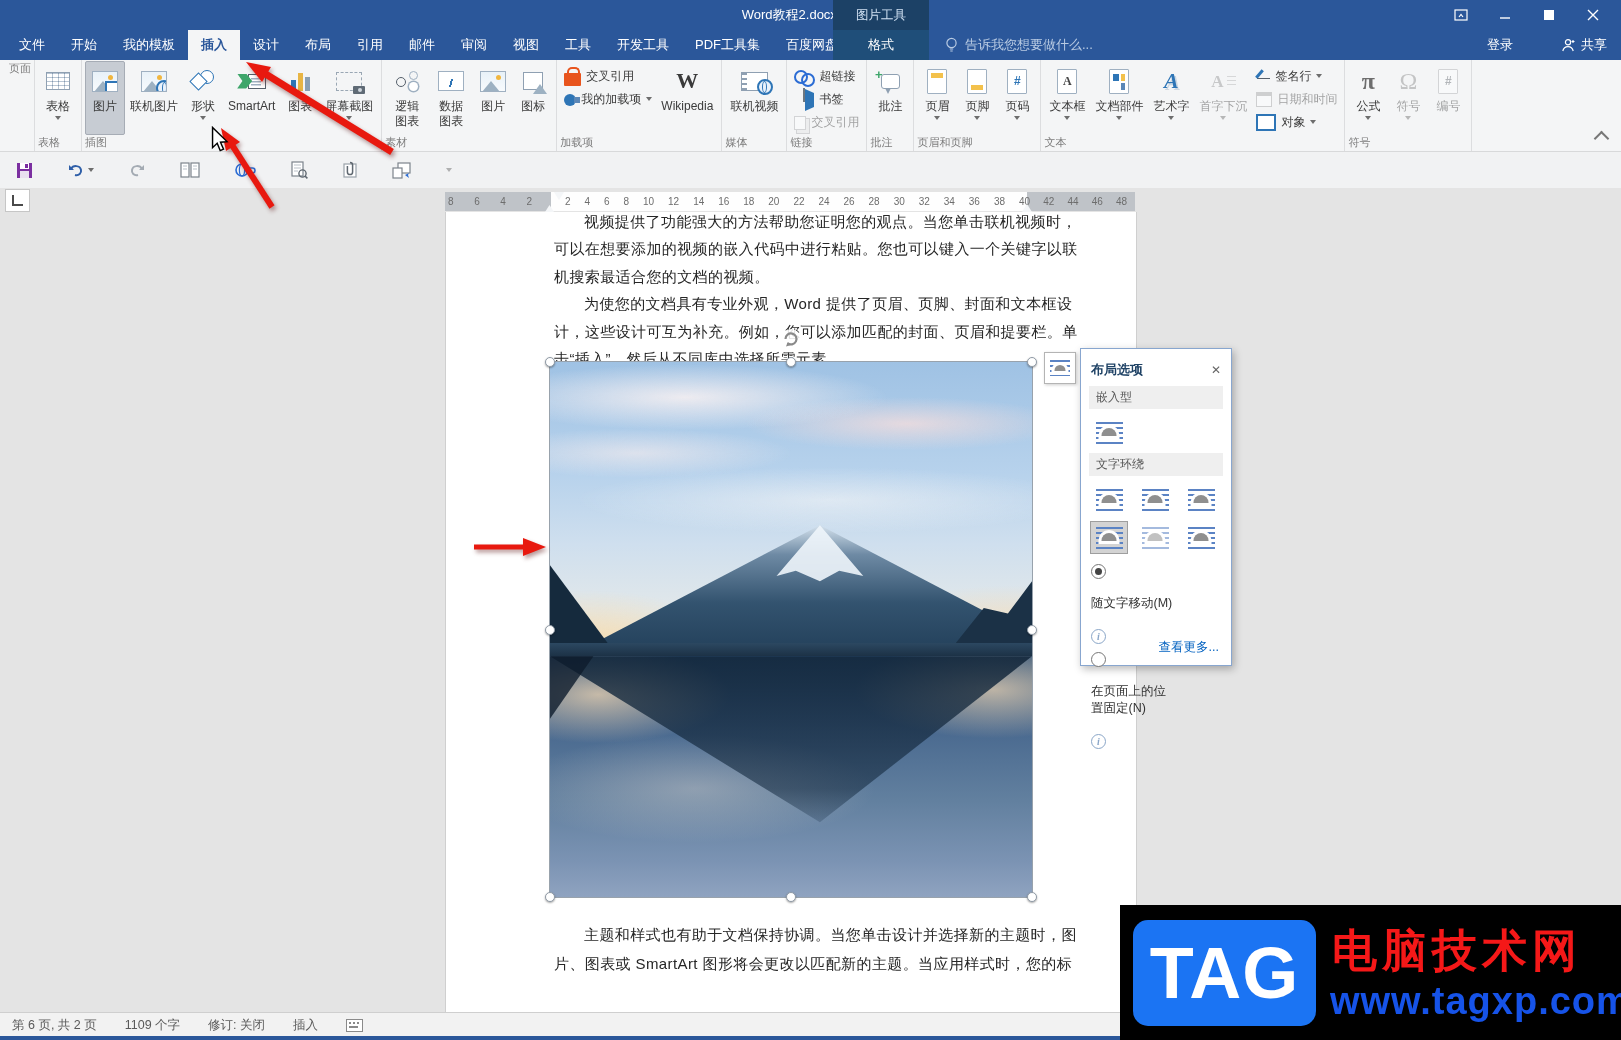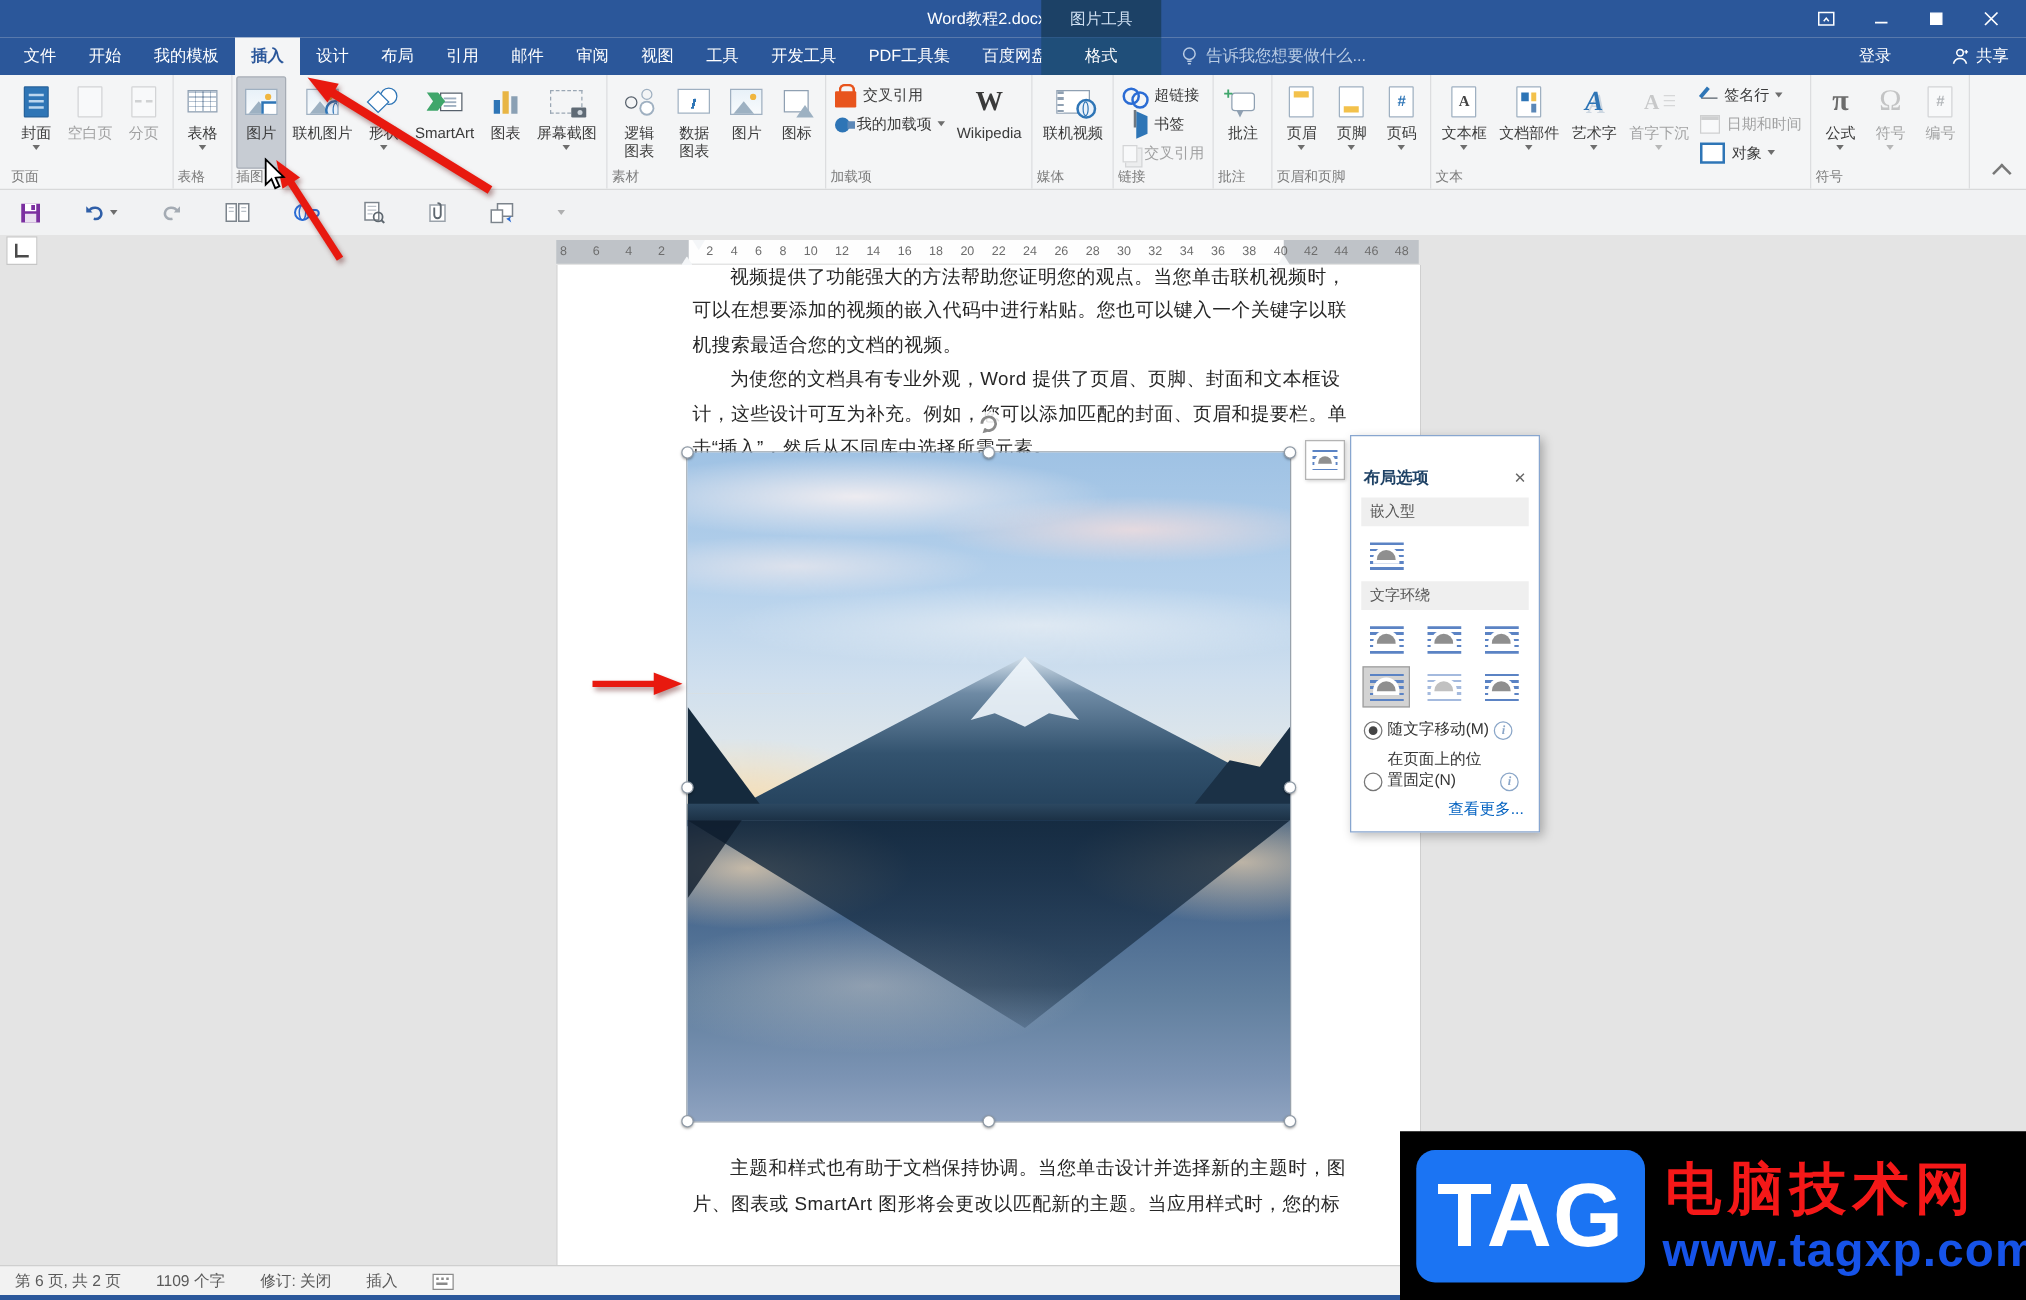--- a/index.html
+++ b/index.html
@@ -186,34 +186,34 @@
   .reflL{position:absolute;inset:0;background:rgba(14,28,44,.8);clip-path:polygon(0 0,9% 0,0 26%);}
   .hd{position:absolute;width:10px;height:10px;border-radius:50%;background:#fff;border:1.5px solid #8f9aa6;
       box-shadow:0 1px 2px rgba(0,0,0,.35);transform:translate(-50%,-50%);box-sizing:border-box;}
   .rotate{position:absolute;left:50%;top:-35px;transform:translateX(-50%);}
 
   
   .lobtn{position:absolute;left:1044px;top:352px;width:30px;height:30px;background:#fff;border:1px solid #b4b4b4;
          display:flex;align-items:center;justify-content:center;box-shadow:1px 1px 3px rgba(0,0,0,.2);z-index:30;}
   .lopanel{position:absolute;left:1080px;top:348px;width:152px;height:318px;background:#fff;border:1px solid #88a6cf;
          box-shadow:2px 3px 8px rgba(0,0,0,.28);z-index:30;box-sizing:border-box;}
-  .lohead{display:flex;justify-content:space-between;align-items:center;padding:24px 10px 5px;gap:21px;}
+  .lohead{display:flex;justify-content:space-between;align-items:center;padding:12px 10px 5px;gap:21px;}
   .lotitle{font-size:13px;font-weight:bold;color:#1f4265;}
   .loclose{font-size:12px;color:#666;}
   .loband{margin:2px 8px;background:#efefef;padding:3px 7px;font-size:12px;color:#555;}
   .locells{display:grid;grid-template-columns:repeat(3,38px);gap:5px 8px;padding:5px 9px 2px;}
   .locells1{display:flex;padding:5px 9px 2px;}
   .cell{width:38px;height:33px;display:flex;align-items:center;justify-content:center;border:1px solid transparent;box-sizing:border-box;}
   .cell.sel{background:#d3d3d3;border-color:#9e9e9e;}
   .wi{width:27px;height:22px;background:repeating-linear-gradient(180deg,#5b83c4 0 2px,transparent 2px 5px);position:relative;}
   .wi::after{content:"";position:absolute;left:50%;top:48%;transform:translate(-50%,-50%);width:15px;height:8px;
        background:#8f8f8f;border-radius:8px 8px 0 0;box-shadow:0 0 0 3px #fff;}
   .wi.small{width:20px;height:16px;}
   .wi.small::after{width:11px;height:6px;}
-  .loradio{display:flex;gap:4px;padding:7px 10px 0;font-size:12.5px;color:#333;line-height:1.35;align-items:flex-end;position:relative;}
+  .loradio{display:flex;gap:16px;padding:7px 10px 0;font-size:12.5px;color:#333;line-height:1.35;align-items:flex-start;position:relative;flex-direction:column;}
   .rdo{flex:none;width:13px;height:13px;border:1px solid #767676;border-radius:50%;margin-top:1px;position:relative;background:#fff;}
   .rdo.on::after{content:"";position:absolute;inset:3px;border-radius:50%;background:#444;}
   .info{flex:none;width:13px;height:13px;border:1px solid #8aa6c8;border-radius:50%;color:#8aa6c8;
        font:italic bold 10px "Liberation Serif",serif;display:flex;align-items:center;justify-content:center;margin-top:1px;}
   .seemore{position:absolute;right:12px;bottom:9px;color:#0563c1;font-size:12.5px;}
 
   
   .statusbar{position:absolute;left:0;top:1012px;width:1621px;height:24px;background:#f2f2f2;border-top:1px solid #cfcfcf;
        display:flex;align-items:center;gap:28px;padding-left:12px;font-size:12.5px;color:#5a5a5a;}
   .kbd{width:15px;height:11px;border:1px solid #8a8a8a;background:
@@ -299,41 +299,20 @@
           <path d="M1.8 13c.7-3 3-4.3 5.2-4.3S11.5 10 12.2 13" fill="none" stroke="#fff" stroke-width="1.2"></path>
           <path d="M10.5 3.5h3M12 2v3" stroke="#fff" stroke-width="1.1"></path>
         </svg>
       <span>共享</span>
     </div>
   </div>
 
   <div class="ribbon">
 
     <div class="grp">
-      <div class="gbody">
-        <div class="bb">
-          <span class="ia">
-              <span class="pgico cov"></span>
-            </span>
-          <span class="lbl">封面</span>
-            <span class="ca"></span>
-        </div>
-        <div class="bb dis">
-          <span class="ia">
-              <span class="pgico"></span>
-            </span>
-          <span class="lbl">空白页</span>
-        </div>
-        <div class="bb dis">
-          <span class="ia">
-              <span class="pgico pbreak"></span>
-            </span>
-          <span class="lbl">分页</span>
-        </div>
-      </div>
       <div class="gname">页面</div>
     </div>
 
     <div class="grp">
       <div class="gbody">
         <div class="bb">
           <span class="ia">
               <span class="tblico"></span>
             </span>
           <span class="lbl">表格</span>

